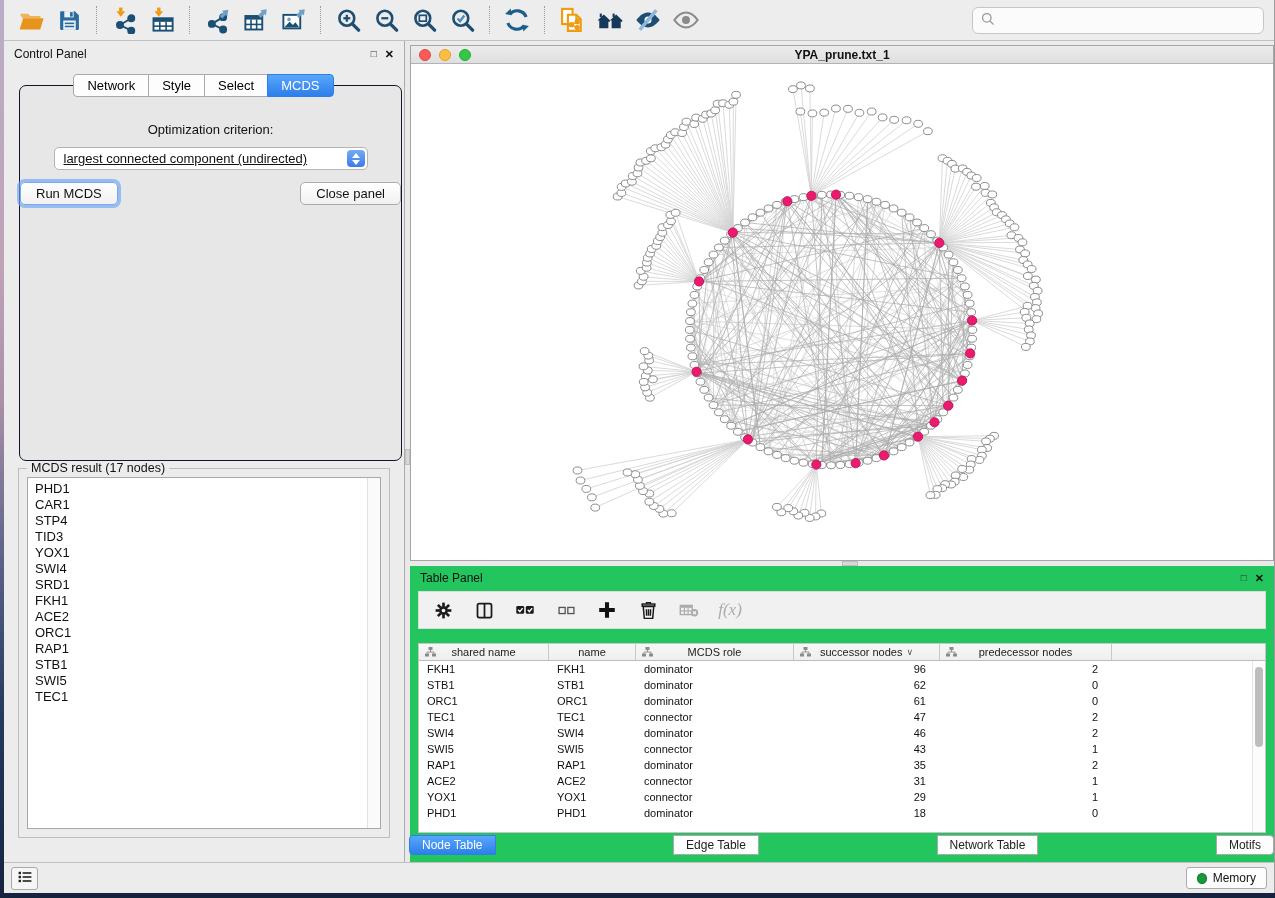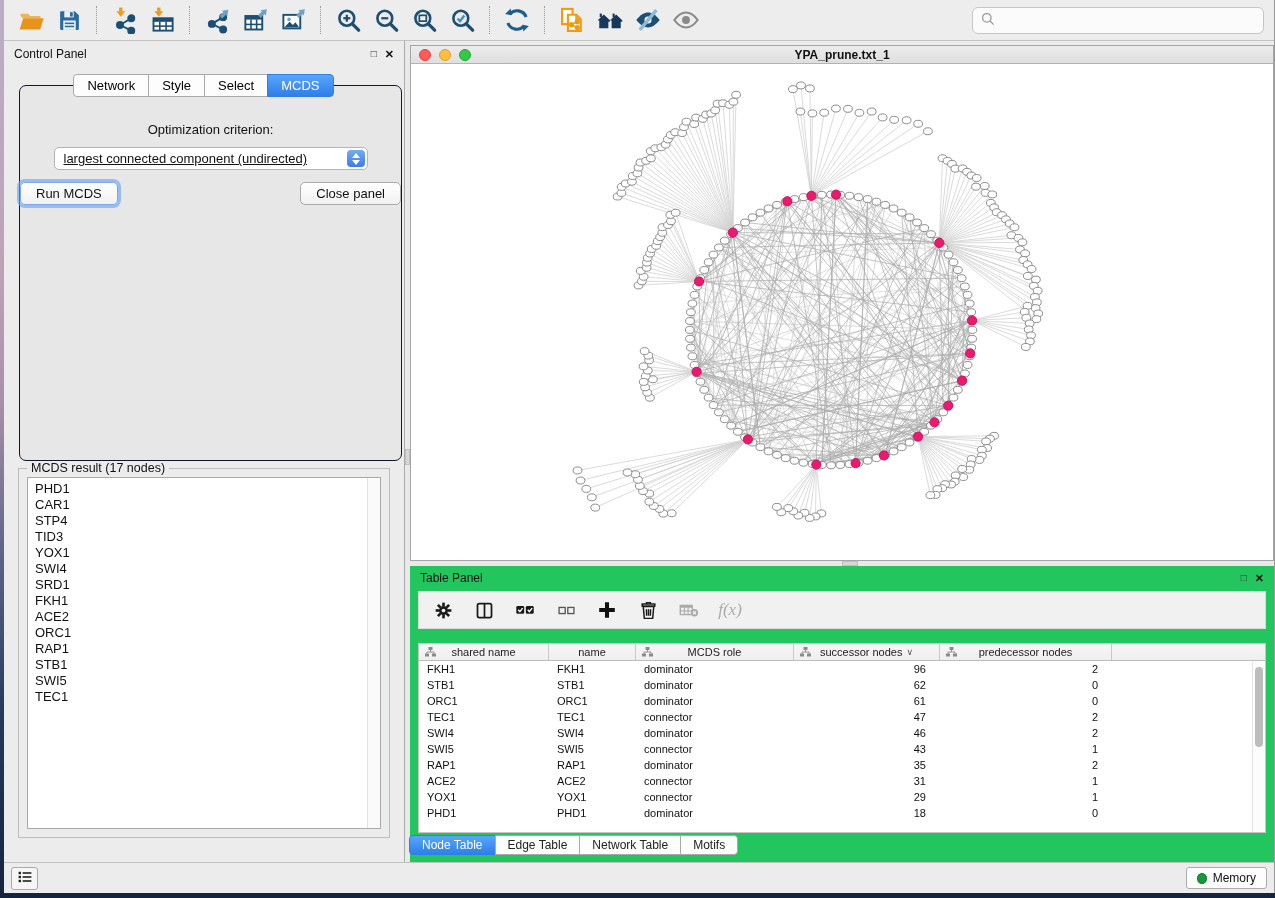--- a/index.html
+++ b/index.html
@@ -76,21 +76,21 @@
   .tbl-headrow { display:flex; height:17px; background:linear-gradient(#F7F7F7,#EFEFEF); border-bottom:1px solid #BDBDBD; }
   .th { position:relative; display:flex; align-items:center; justify-content:center; font-size:11px; color:#222;
         border-right:1px solid #C9C9C9; gap:4px; }
   .th .hier { position:absolute; left:6px; top:3px; }
   .sort-glyph { font-size:9px; color:#555; }
   .tr { display:flex; height:16px; align-items:center; }
   .td { font-size:11px; color:#111; padding:0 14px 0 8px; overflow:hidden; white-space:nowrap; }
   .td.num { text-align:right; }
   .tbl-scroll { position:absolute; right:0; top:17px; bottom:0; width:13px; background:#FCFCFC; border-left:1px solid #E4E4E4; }
   .tbl-thumb { position:absolute; left:2px; right:2px; top:6px; height:80px; background:#BDBDBD; border-radius:5px; }
-  .tp-tabs { position:absolute; left:0; right:0; top:269px; display:flex; justify-content:flex-start; }
+  .tp-tabs { position:absolute; left:0; right:0; top:269px; display:flex; justify-content:space-between; }
   .tp-tab { background:#FDFDFD; border:1px solid #A9A9A9; padding:2px 12px; font-size:12px; margin-left:-1px; color:#222; }
   .tp-tab:first-child { border-radius:4px 0 0 4px; }
   .tp-tab:last-child { border-radius:0 4px 4px 0; }
   .tp-tab.active { background:linear-gradient(#58A6FC,#2E7FE8); color:#fff; border-color:#2E7FE8; }
 
   
   .status-bar { position:absolute; left:0; right:0; top:862px; height:31px; background:#ECECEC; border-top:1px solid #C0C0C0;
                 display:flex; align-items:center; padding:0 7px; }
   .list-btn { width:27px; height:23px; background:#F6F6F6; border:1px solid #A9A9A9; border-radius:3px;
               display:flex; align-items:center; justify-content:center; }

